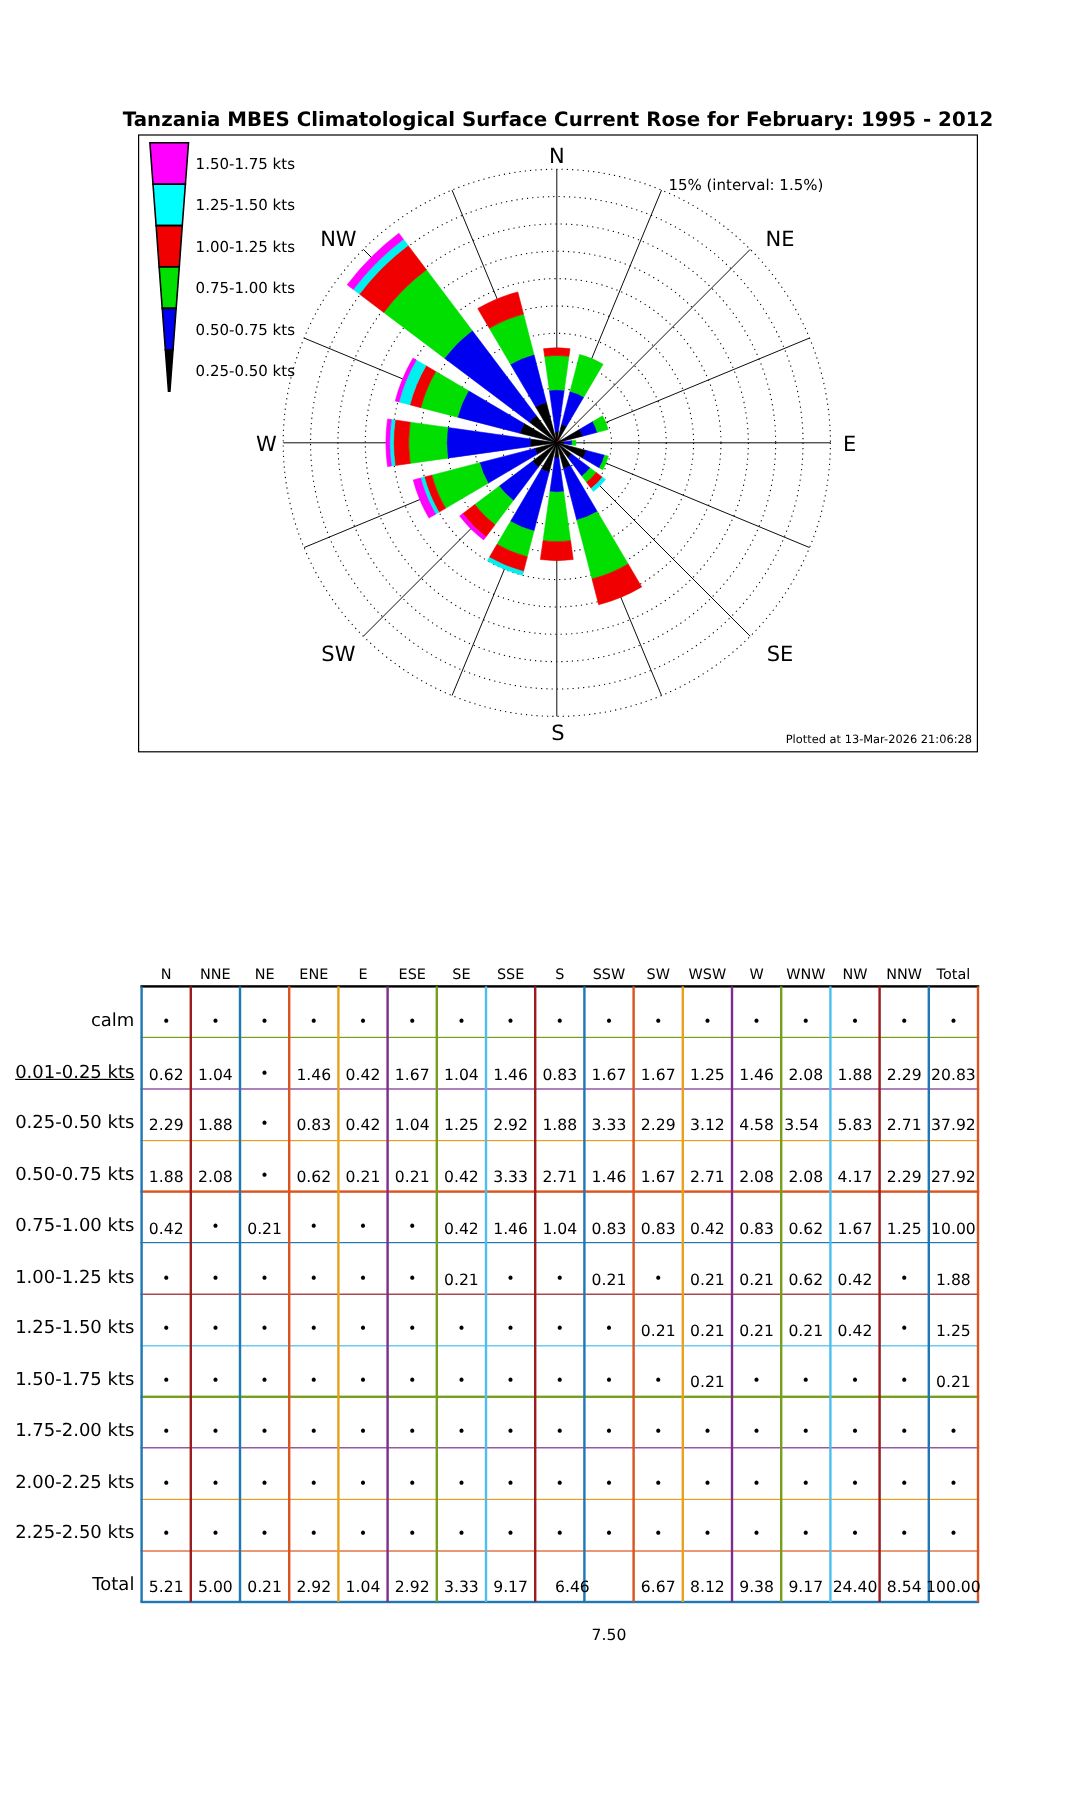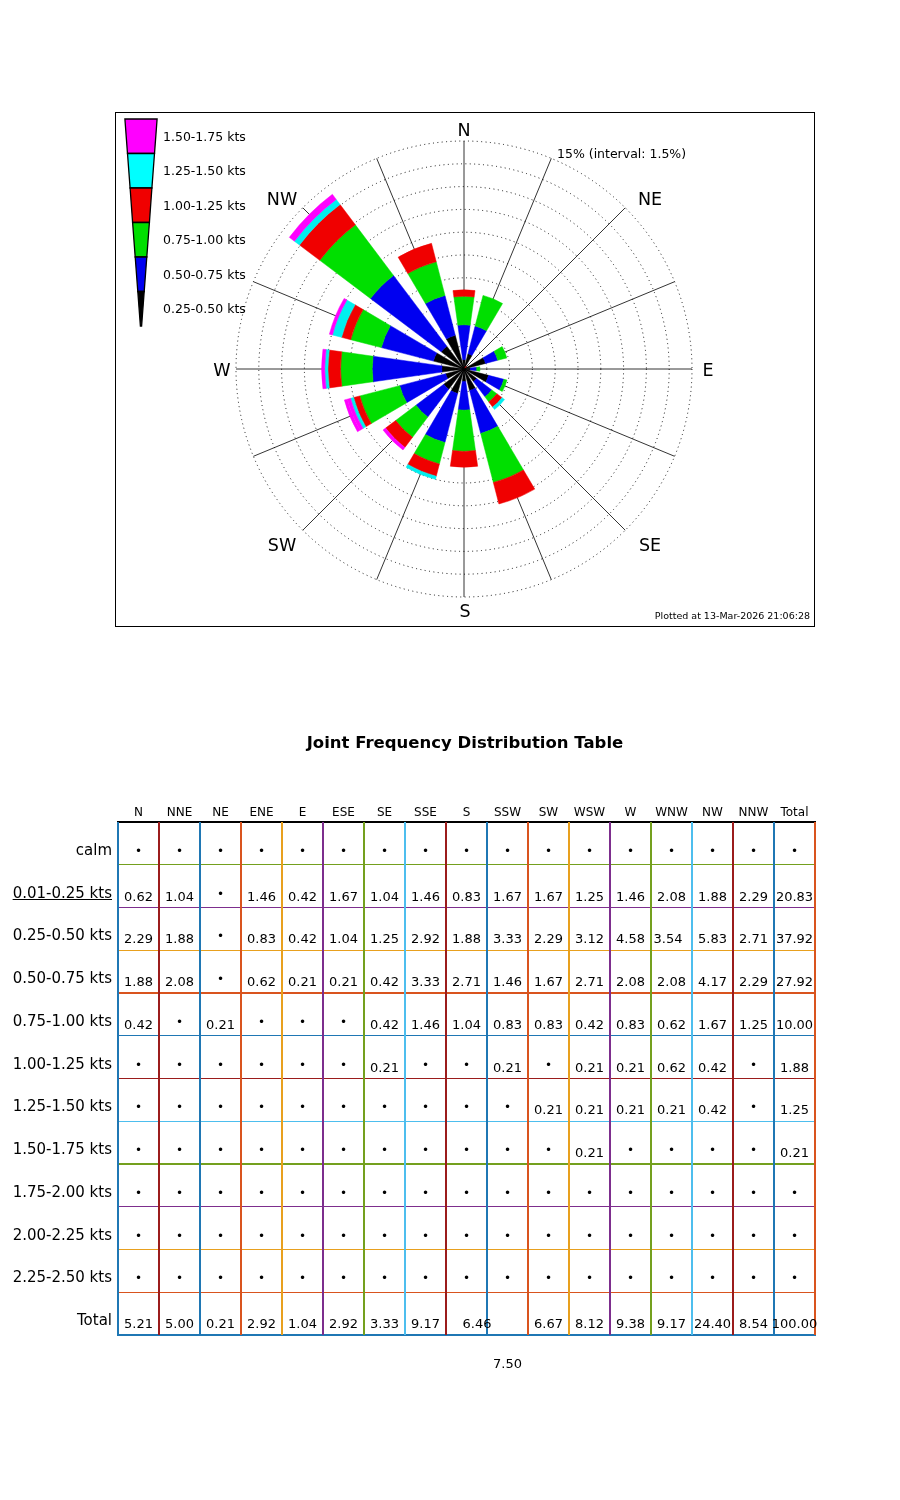--- a/index.html
+++ b/index.html
@@ -19,20 +19,21 @@
   .row-label{position:absolute;display:flex;align-items:flex-end;justify-content:flex-end;
     font-size:15px;white-space:nowrap;padding-bottom:6px;box-sizing:border-box;}
   .cell{position:absolute;display:flex;align-items:flex-end;justify-content:center;
     font-size:13px;white-space:nowrap;padding-bottom:4px;box-sizing:border-box;}
   .cell.dot{font-size:12px;padding-bottom:7px;}
 </style>
 </head>
 <body>
 
 <div class="page">
+  <div class="main-title">Tanzania MBES Climatological Surface Current Rose for February: 1995 - 2012</div>
 
   <div class="rose-frame">
     <svg id="rose-svg" width="697" height="512" viewBox="0 0 697 512">
         <circle cx="348" cy="256" r="22.8" fill="none" stroke="#000" stroke-width="0.9" stroke-dasharray="1 3.4"></circle>
         <circle cx="348" cy="256" r="45.6" fill="none" stroke="#000" stroke-width="0.9" stroke-dasharray="1 3.4"></circle>
         <circle cx="348" cy="256" r="68.4" fill="none" stroke="#000" stroke-width="0.9" stroke-dasharray="1 3.4"></circle>
         <circle cx="348" cy="256" r="91.2" fill="none" stroke="#000" stroke-width="0.9" stroke-dasharray="1 3.4"></circle>
         <circle cx="348" cy="256" r="114.0" fill="none" stroke="#000" stroke-width="0.9" stroke-dasharray="1 3.4"></circle>
         <circle cx="348" cy="256" r="136.8" fill="none" stroke="#000" stroke-width="0.9" stroke-dasharray="1 3.4"></circle>
         <circle cx="348" cy="256" r="159.6" fill="none" stroke="#000" stroke-width="0.9" stroke-dasharray="1 3.4"></circle>
@@ -142,21 +143,20 @@
         <text x="47" y="96.8" text-anchor="start" font-size="12.5" font-family="DejaVu Sans, sans-serif">1.00-1.25 kts</text>
         <polygon points="16.6,109.5 33.4,109.5 30.8,144.0 19.2,144.0" fill="#00DF00" stroke="#000" stroke-width="1.3"></polygon>
         <text x="47" y="131.3" text-anchor="start" font-size="12.5" font-family="DejaVu Sans, sans-serif">0.75-1.00 kts</text>
         <polygon points="19.2,144.0 30.8,144.0 28.2,178.5 21.8,178.5" fill="#0000F0" stroke="#000" stroke-width="1.3"></polygon>
         <text x="47" y="165.8" text-anchor="start" font-size="12.5" font-family="DejaVu Sans, sans-serif">0.50-0.75 kts</text>
         <polygon points="21.8,178.5 28.2,178.5 25.6,213.0 24.4,213.0" fill="#000000" stroke="#000" stroke-width="1.3"></polygon>
         <text x="47" y="200.3" text-anchor="start" font-size="12.5" font-family="DejaVu Sans, sans-serif">0.25-0.50 kts</text>
       </svg>
   </div>
 
-  <div class="table-title">Joint Frequency Distribution Table</div>
 
   <div class="tbl-layer" id="jfd-table">
       <div class="hline" style="left: 117px; top: 821.35px; width: 699px; height: 1.7px; background: rgb(0, 0, 0);"></div>
       <div class="hline" style="left: 117px; top: 864.1px; width: 699px; height: 1.3px; background: rgb(116, 160, 30);"></div>
       <div class="hline" style="left: 117px; top: 906.85px; width: 699px; height: 1.3px; background: rgb(125, 46, 141);"></div>
       <div class="hline" style="left: 117px; top: 949.6px; width: 699px; height: 1.3px; background: rgb(232, 160, 30);"></div>
       <div class="hline" style="left: 117px; top: 992.35px; width: 699px; height: 1.3px; background: rgb(217, 84, 30);"></div>
       <div class="hline" style="left: 117px; top: 1035.1px; width: 699px; height: 1.3px; background: rgb(31, 119, 180);"></div>
       <div class="hline" style="left: 117px; top: 1077.85px; width: 699px; height: 1.3px; background: rgb(155, 28, 28);"></div>
       <div class="hline" style="left: 117px; top: 1120.6px; width: 699px; height: 1.3px; background: rgb(77, 190, 238);"></div>

